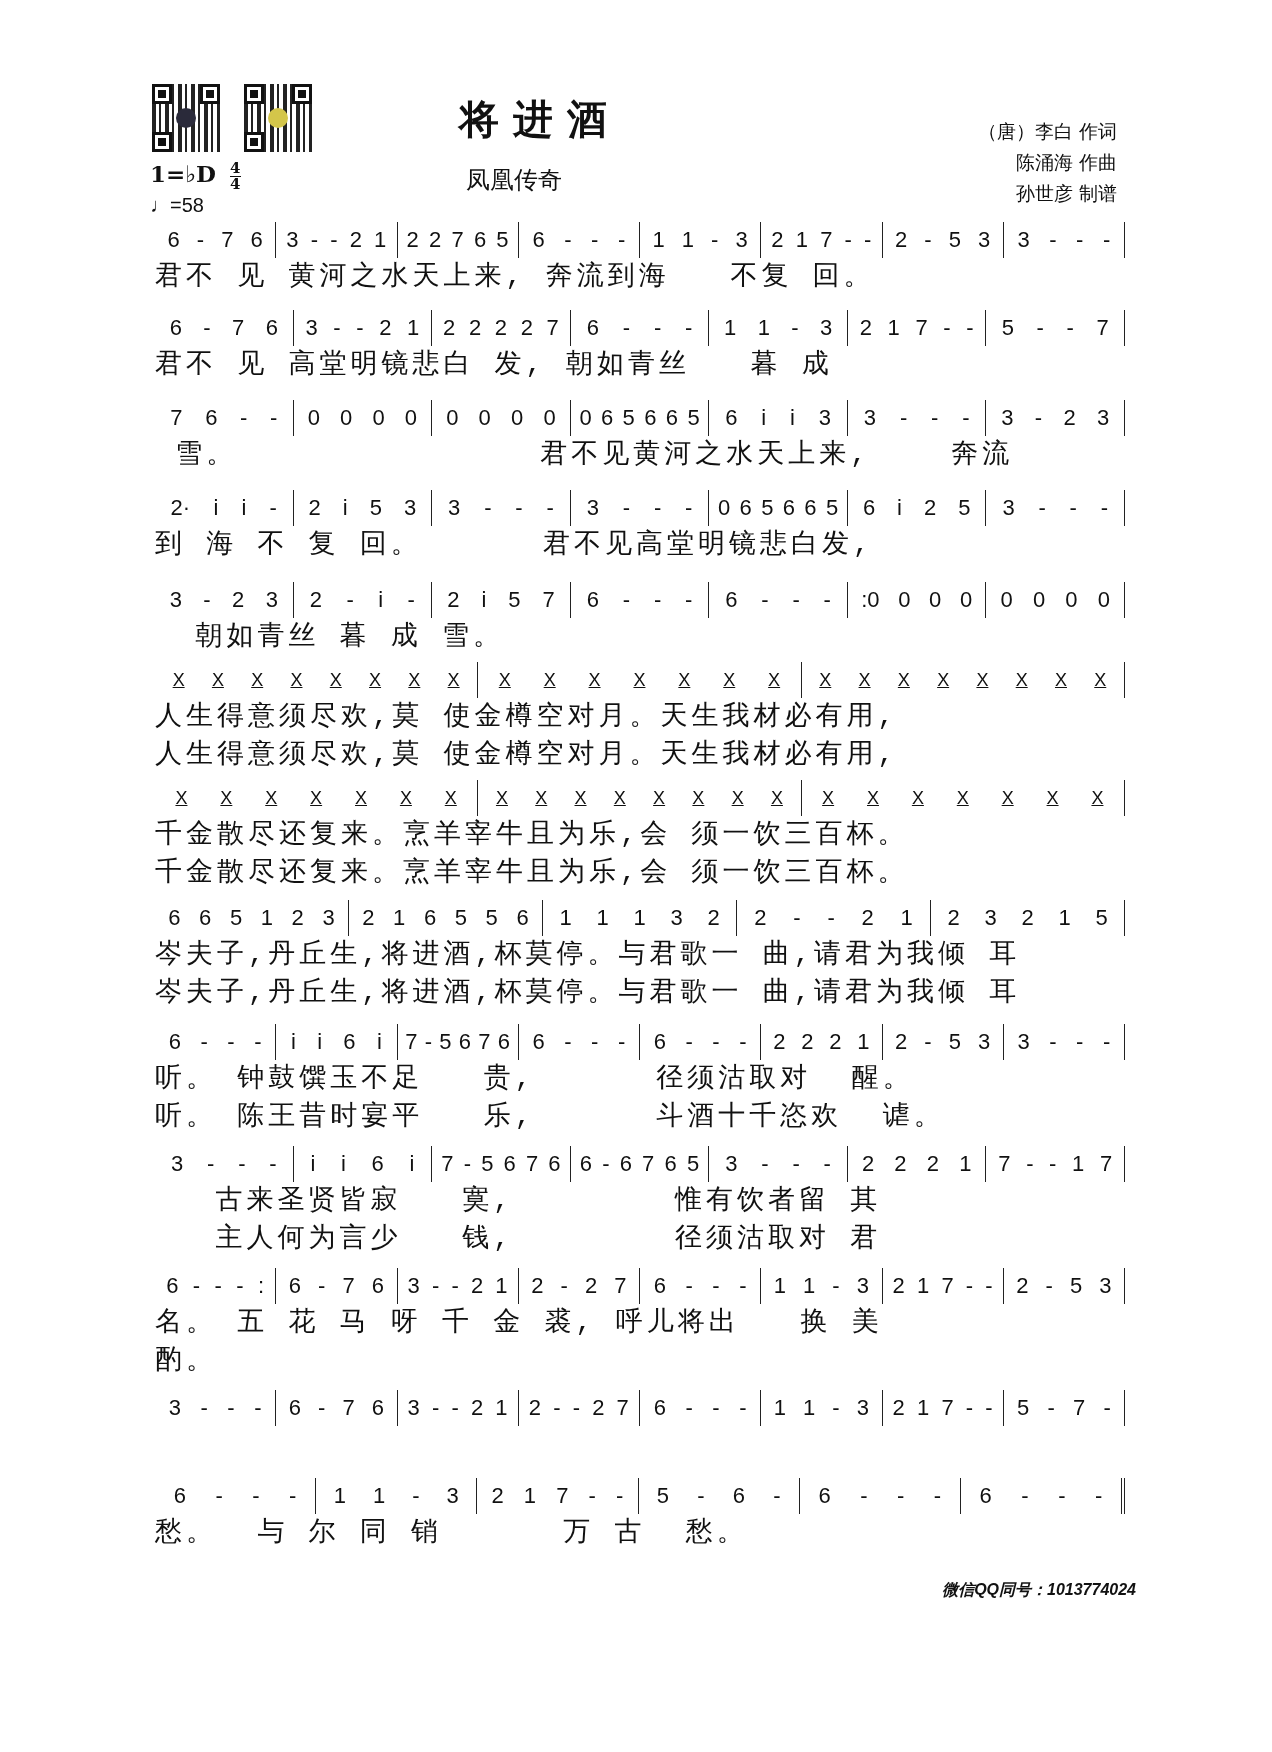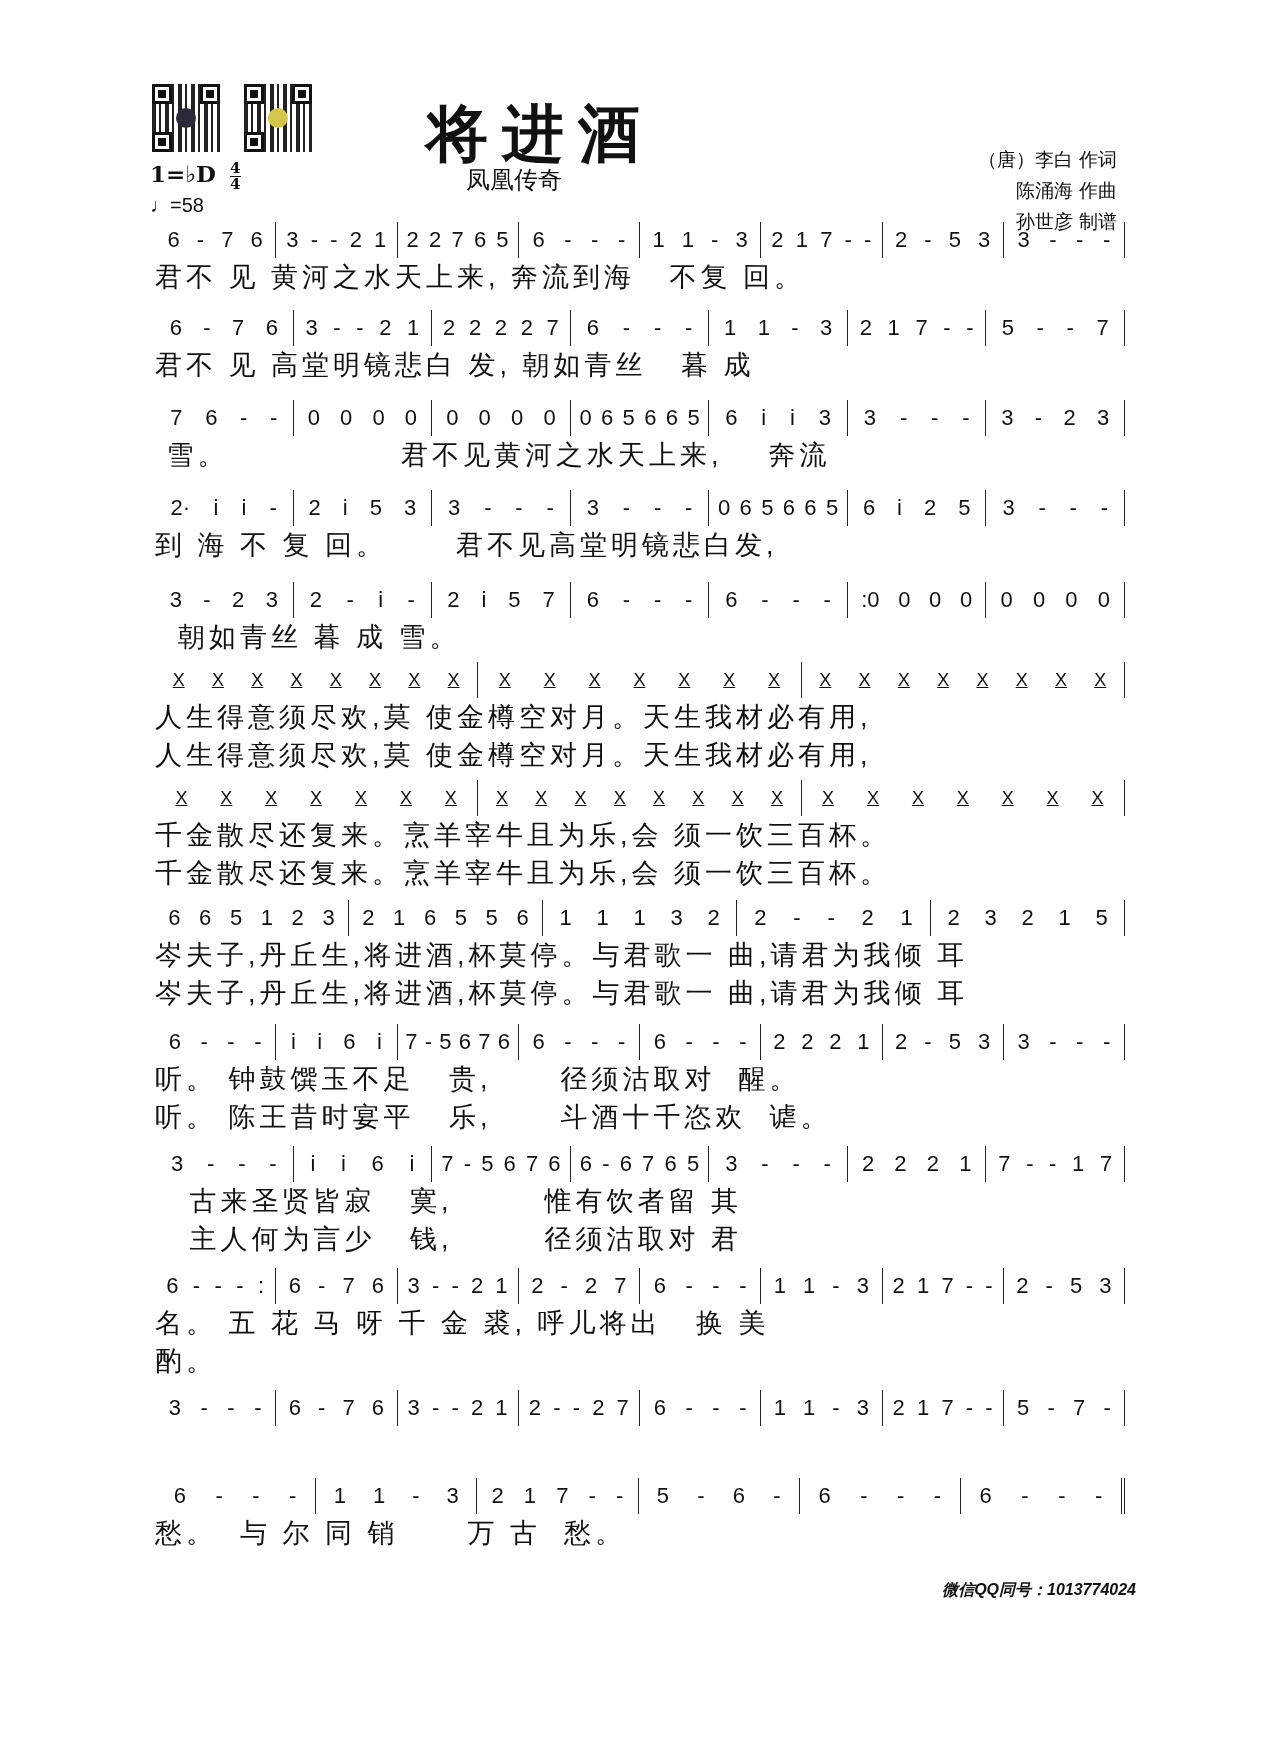--- a/index.html
+++ b/index.html
@@ -8,33 +8,33 @@
     repeating-linear-gradient(90deg,#222 0 4px,#fff 4px 7px,#222 7px 9px,#fff 9px 13px),
     repeating-linear-gradient(0deg,#fff 0 3px,transparent 3px 6px);
     background-blend-mode:normal;border:2px solid #fff;}
   .qr::before,.qr::after{content:"";position:absolute;width:14px;height:14px;border:3px solid #111;background:#fff;box-shadow:inset 0 0 0 3px #fff, inset 0 0 0 8px #111;}
   .qr::before{top:0;left:0;}
   .qr::after{top:0;right:0;}
   .qr .c{position:absolute;bottom:0;left:0;width:14px;height:14px;border:3px solid #111;background:#fff;box-shadow:inset 0 0 0 3px #fff, inset 0 0 0 8px #111;}
   .qr .logo{position:absolute;left:24px;top:24px;width:20px;height:20px;border-radius:50%;}
   #qr1{left:150px;} #qr1 .logo{background:#2a2a3a;}
   #qr2{left:242px;} #qr2 .logo{background:#d4c64a;}
-  .title{position:absolute;left:0;width:1080px;top:92px;text-align:center;font-family:Liberation Mono, monospace;font-weight:bold;font-size:62px;letter-spacing:14px;}
+  .title{position:absolute;left:0;width:1080px;top:92px;text-align:center;font-family:Liberation Mono, monospace;font-weight:bold;font-size:40px;letter-spacing:14px;}
   .subtitle{position:absolute;left:0;width:1028px;top:164px;text-align:center;font-family:"DejaVu Serif","Liberation Serif",serif;font-size:24px;}
-  .credits{position:absolute;right:155px;top:116px;text-align:right;font-family:"DejaVu Serif","Liberation Serif",serif;font-size:19px;line-height:31px;margin-top:28px;}
+  .credits{position:absolute;right:155px;top:116px;text-align:right;font-family:"DejaVu Serif","Liberation Serif",serif;font-size:19px;line-height:31px;}
   .key{position:absolute;left:150px;top:160px;font-family:"DejaVu Serif","Liberation Serif",serif;font-weight:bold;font-size:23px;}
   .key .frac{display:inline-block;vertical-align:middle;text-align:center;font-size:15px;line-height:15px;margin-left:6px;}
   .key .frac span{display:block;}
   .key .frac span:first-child{border-bottom:1px solid #111;}
   .tempo{position:absolute;left:150px;top:194px;font-size:20px;font-family:"Liberation Sans",sans-serif;}
   .line{position:absolute;left:155px;width:970px;}
   .notes{display:flex;align-items:center;height:36px;font-family:"Liberation Sans",sans-serif;font-size:22px;}
   .notes .m{flex:1;display:flex;justify-content:space-around;align-items:center;height:36px;border-right:1.5px solid #222;padding:0 4px;position:relative;}
   .notes .m.end{border-right:4px double #222;}
-  .lyr{font-family:Liberation Sans, sans-serif;font-size:27px;white-space:pre;letter-spacing:4px;height:38px;line-height:38px;}
+  .lyr{font-family:Liberation Mono, monospace;font-size:27px;white-space:pre;letter-spacing:4px;height:38px;line-height:38px;}
   .xx{font-size:18px;text-decoration:underline;}
   .footer{position:absolute;right:136px;top:1580px;font-family:"Liberation Sans",sans-serif;font-style:italic;font-weight:bold;font-size:16px;}
 </style>
 </head>
 <body>
 
 <div class="qr" id="qr1">
     <div class="c"></div>
     <div class="logo"></div>
   </div>

